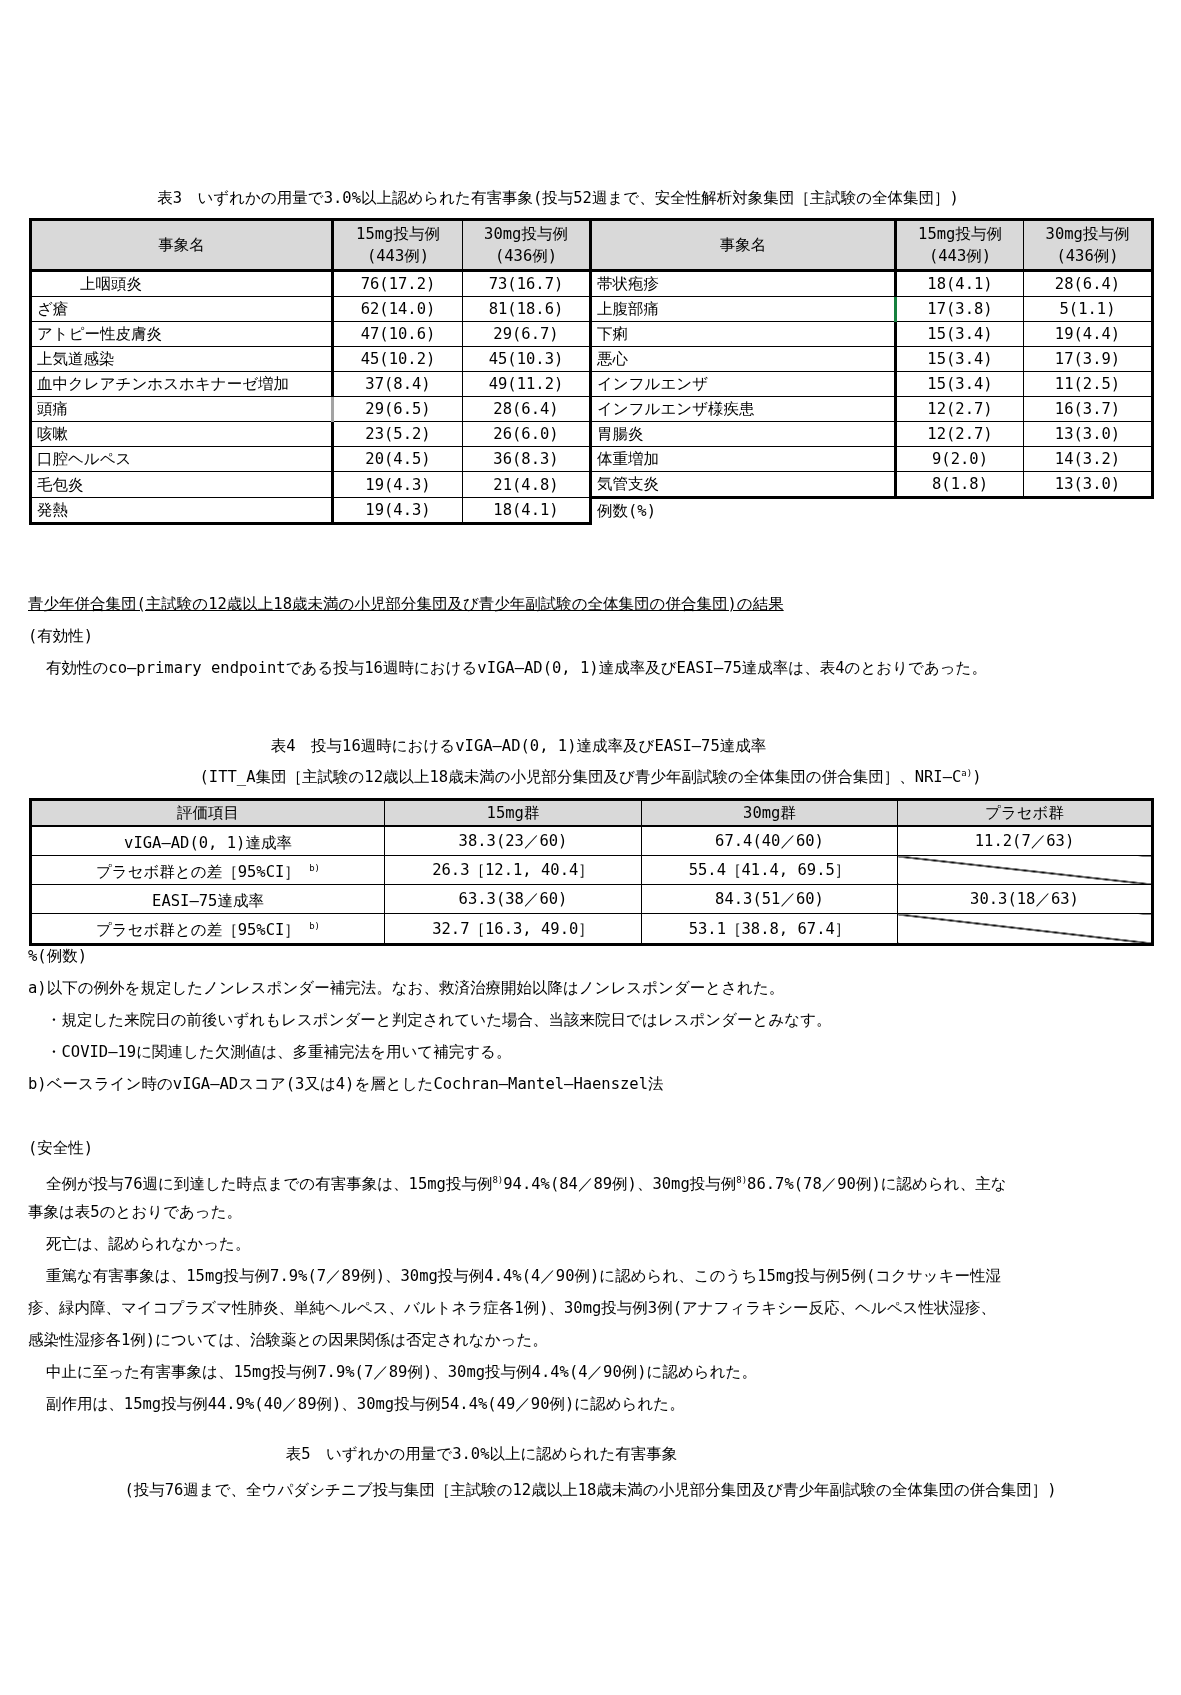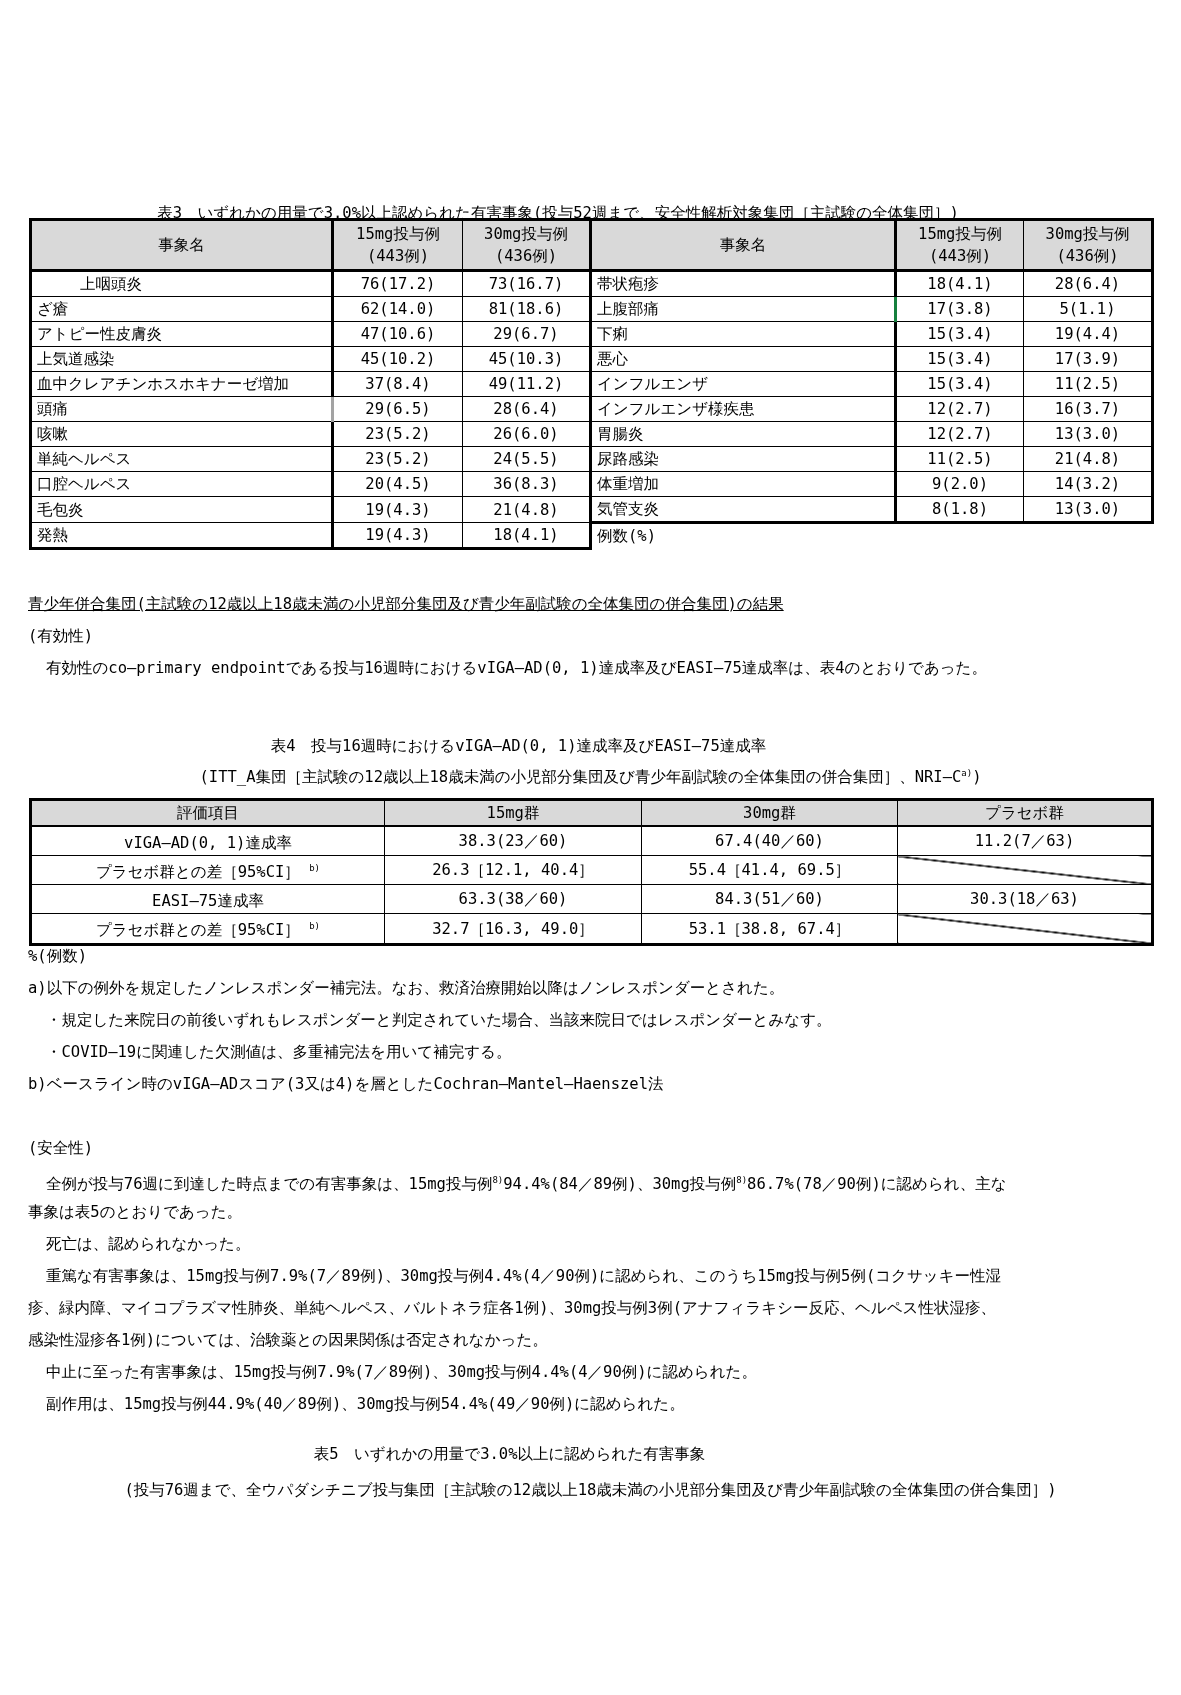--- a/index.html
+++ b/index.html
@@ -23,21 +23,21 @@
   .diag { position:relative; background:
      linear-gradient(to top right, transparent calc(50% - 1px), #000 calc(50% - 0.5px), #000 calc(50% + 0.5px), transparent calc(50% + 1px)); }
   .sup { font-size:9px; vertical-align:super; }
   .para { position:absolute; left:28px; width:1125px; line-height:32.5px; white-space:nowrap; }
   .indent { padding-left:18px; }
   .u { text-decoration:underline; }
 </style>
 </head>
 <body>
 
-<div class="abs caption" style="left:0;width:1116px;top:203px;">表3　いずれかの用量で3.0%以上認められた有害事象(投与52週まで、安全性解析対象集団［主試験の全体集団］)</div>
+<div class="abs caption" style="left:0;width:1116px;top:188px;">表3　いずれかの用量で3.0%以上認められた有害事象(投与52週まで、安全性解析対象集団［主試験の全体集団］)</div>
 
 <table class="t3" style="left:29px;top:218px;width:1122px;">
   <colgroup>
     <col style="width:302px">
       <col style="width:130px">
       <col style="width:128px">
     <col style="width:305px">
       <col style="width:128px">
       <col style="width:129px">
   </colgroup>
@@ -100,28 +100,20 @@
   </tr>
   <tr>
     <td class="thick-l" style="border-right:3px solid #000;">咳嗽</td>
         <td class="num">23(5.2)</td>
         <td class="num thick-r">26(6.0)</td>
     <td style="border-right:3px solid #000;">胃腸炎</td>
         <td class="num">12(2.7)</td>
         <td class="num thick-r">13(3.0)</td>
   </tr>
   <tr>
-    <td class="thick-l" style="border-right:3px solid #000;">単純ヘルペス</td>
-        <td class="num">23(5.2)</td>
-        <td class="num thick-r">24(5.5)</td>
-    <td style="border-right:3px solid #000;">尿路感染</td>
-        <td class="num">11(2.5)</td>
-        <td class="num thick-r">21(4.8)</td>
-  </tr>
-  <tr>
     <td class="thick-l" style="border-right:3px solid #000;">口腔ヘルペス</td>
         <td class="num">20(4.5)</td>
         <td class="num thick-r">36(8.3)</td>
     <td style="border-right:3px solid #000;">体重増加</td>
         <td class="num">9(2.0)</td>
         <td class="num thick-r">14(3.2)</td>
   </tr>
   <tr>
     <td class="thick-l" style="border-right:3px solid #000;">毛包炎</td>
         <td class="num">19(4.3)</td>
@@ -196,14 +188,14 @@
 <div class="para" style="top:1132px;">(安全性)</div>
 <div class="para indent" style="top:1164px;"><span>全例が投与76週に到達した時点までの有害事象は、15mg投与例</span><span class="sup">8)</span><span>94.4%(84／89例)、30mg投与例</span><span class="sup">8)</span><span>86.7%(78／90例)に認められ、主な</span></div>
 <div class="para" style="top:1196px;">事象は表5のとおりであった。</div>
 <div class="para indent" style="top:1228px;">死亡は、認められなかった。</div>
 <div class="para indent" style="top:1260px;">重篤な有害事象は、15mg投与例7.9%(7／89例)、30mg投与例4.4%(4／90例)に認められ、このうち15mg投与例5例(コクサッキー性湿</div>
 <div class="para" style="top:1292px;">疹、緑内障、マイコプラズマ性肺炎、単純ヘルペス、バルトネラ症各1例)、30mg投与例3例(アナフィラキシー反応、ヘルペス性状湿疹、</div>
 <div class="para" style="top:1324px;">感染性湿疹各1例)については、治験薬との因果関係は否定されなかった。</div>
 <div class="para indent" style="top:1356px;">中止に至った有害事象は、15mg投与例7.9%(7／89例)、30mg投与例4.4%(4／90例)に認められた。</div>
 <div class="para indent" style="top:1388px;">副作用は、15mg投与例44.9%(40／89例)、30mg投与例54.4%(49／90例)に認められた。</div>
 
-<div class="abs caption" style="left:0;width:963px;top:1444px;margin-left:28px;">表5　いずれかの用量で3.0%以上に認められた有害事象</div>
+<div class="abs caption" style="left:0;width:963px;top:1444px;">表5　いずれかの用量で3.0%以上に認められた有害事象</div>
 <div class="abs caption" style="left:0;width:1181px;top:1480px;">(投与76週まで、全ウパダシチニブ投与集団［主試験の12歳以上18歳未満の小児部分集団及び青少年副試験の全体集団の併合集団］)</div>
 
 </body></html>

